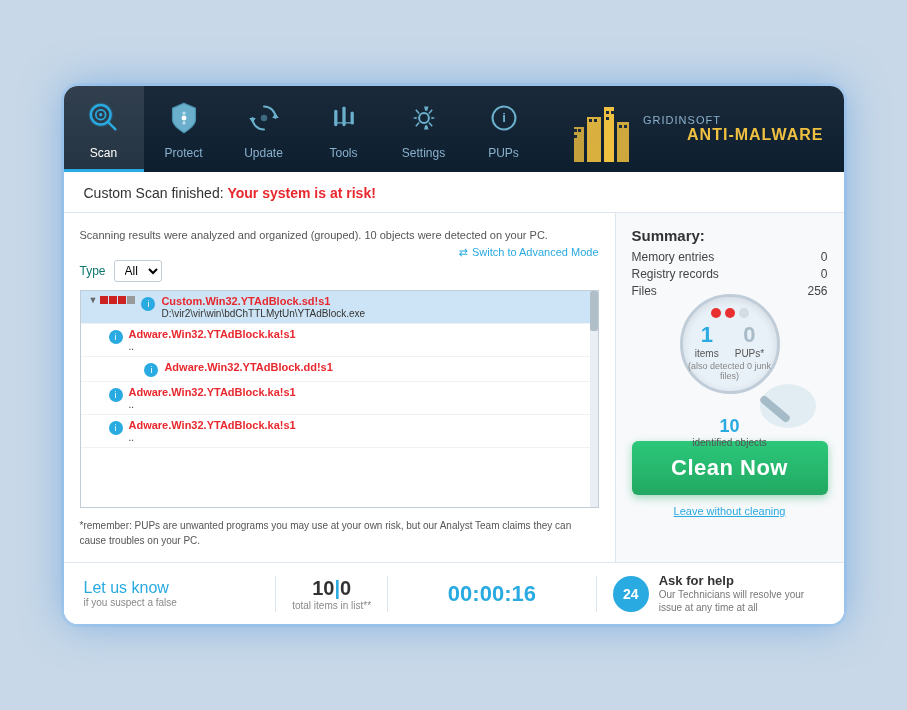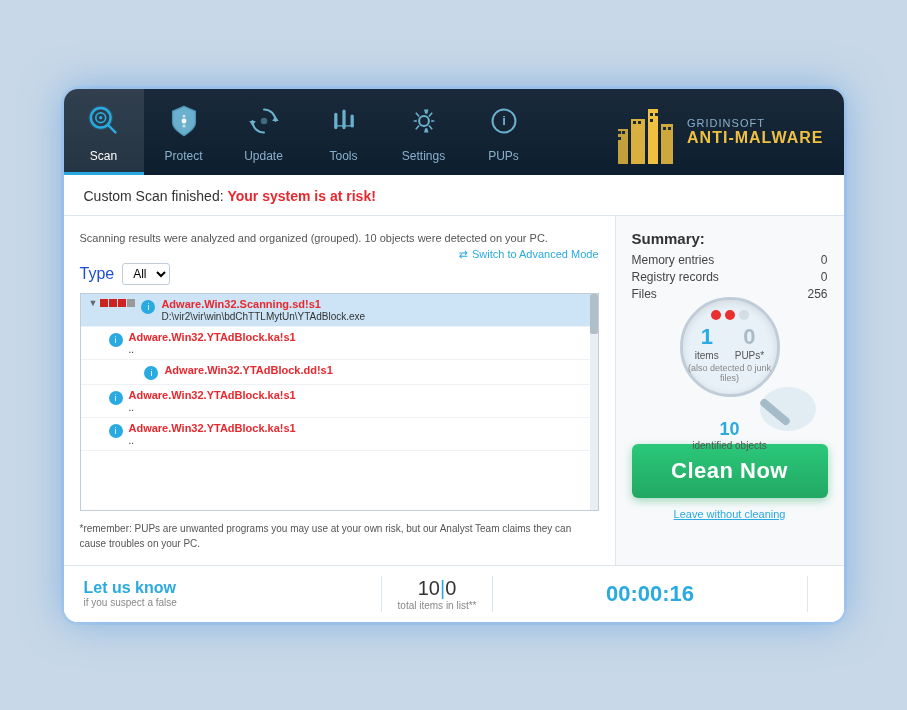--- a/index.html
+++ b/index.html
@@ -80,20 +80,21 @@
     .brand-gridinsoft {
       color: #8ab0cc;
       font-size: 11px;
       letter-spacing: 1px;
     }
     .brand-antimalware {
       color: #f0c040;
       font-size: 16px;
       font-weight: 700;
       letter-spacing: 1px;
+      margin-left: 44px;
     }
     
     .main-content {
       background: #f0f4f8;
       display: flex;
       flex-direction: column;
     }
     
     .scan-header {
       background: #fff;
@@ -138,22 +139,22 @@
       float: right;
     }
     .filter-bar {
       display: flex;
       align-items: center;
       gap: 8px;
       margin-bottom: 8px;
       clear: both;
     }
     .filter-label {
-      font-size: 16px;
-      color: #1d4ed8;
+      font-size: 12px;
+      color: #0f766e;
     }
     .filter-select {
       border: 1px solid #c0ccd8;
       border-radius: 3px;
       padding: 2px 6px;
       font-size: 12px;
       background: #fff;
       cursor: pointer;
     }
     
@@ -358,35 +359,35 @@
     }
     .footer-section {
       flex: 1;
       display: flex;
       flex-direction: column;
       align-items: flex-start;
     }
     .footer-let-us {
       font-size: 16px;
       color: #29aae1;
-      font-weight: 700;
+      font-weight: 400;
     }
     .footer-sub {
       font-size: 10px;
       color: #888;
     }
     .footer-divider {
       width: 1px;
       height: 36px;
       background: #dde6ee;
       margin: 0 16px;
     }
     .footer-items {
       font-size: 20px;
-      font-weight: 400;
+      font-weight: 700;
       color: #333;
       text-align: center;
     }
     .footer-items-label {
       font-size: 10px;
       color: #888;
     }
     .footer-items-sep { color: #29aae1; }
     .footer-timer {
       font-size: 22px;
@@ -567,21 +568,21 @@
               <span style="font-size:9px;color:#666;cursor:pointer;">▼</span>
               <div class="color-bar">
                 <div class="cb-r"></div>
                   <div class="cb-r"></div>
                   <div class="cb-r"></div>
                   <div class="cb-g"></div>
               </div>
             </div>
             <div class="threat-item-icon">i</div>
             <div>
-              <div class="threat-name">Adware.Win32.Scanning.sd!s1</div>
+              <div class="threat-name">Custom.Win32.YTAdBlock.sd!s1</div>
               <div class="threat-path">D:\vir2\vir\win\bdChTTLMytUn\YTAdBlock.exe</div>
             </div>
           </div>
 
           <div class="threat-item" style="padding-left:28px;">
             <div class="threat-item-icon">i</div>
             <div>
               <div class="threat-name">Adware.Win32.YTAdBlock.ka!s1</div>
               <div class="threat-path">..</div>
             </div>
@@ -685,15 +686,22 @@
       <div class="footer-divider"></div>
       <div style="text-align:center;">
         <div class="footer-items">
           <span>10</span><span class="footer-items-sep">|</span><span>0</span>
         </div>
         <div class="footer-items-label">total items in list**</div>
       </div>
       <div class="footer-divider"></div>
       <div class="footer-timer">00:00:16</div>
       <div class="footer-divider"></div>
+      <div class="footer-help">
+        <div class="help-icon">24</div>
+        <div>
+          <div class="help-text-title">Ask for help</div>
+          <div class="help-text-sub">Our Technicians will resolve your issue at any time at all</div>
+        </div>
+      </div>
     </div>
   </div>
 </div>
 
 </body></html>

